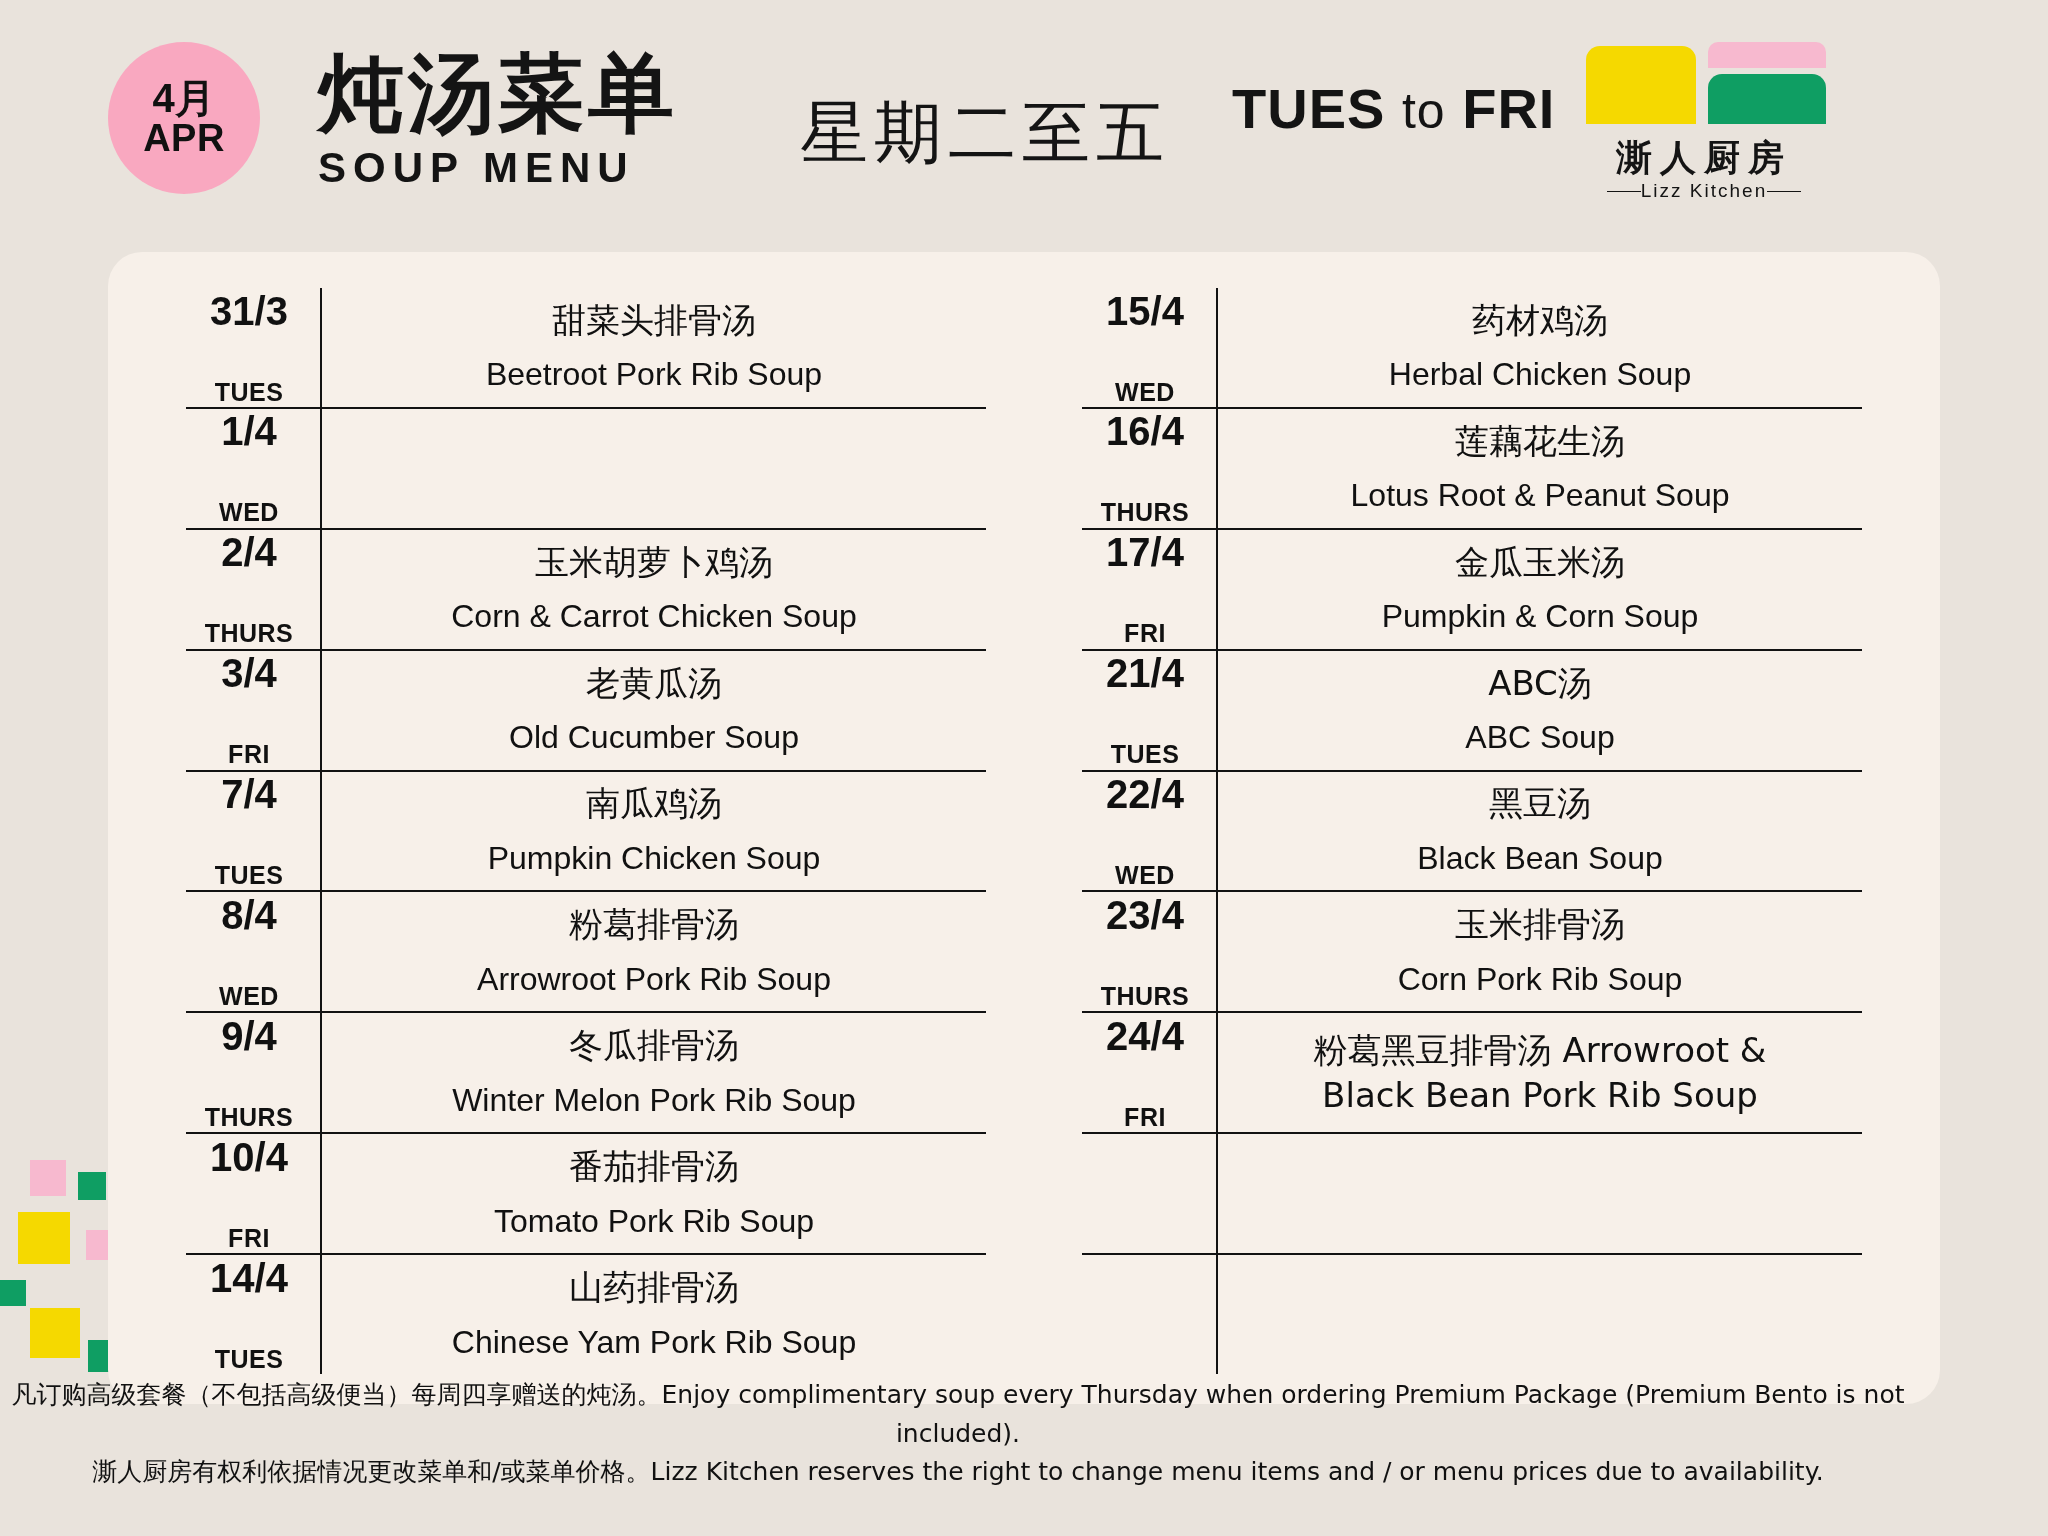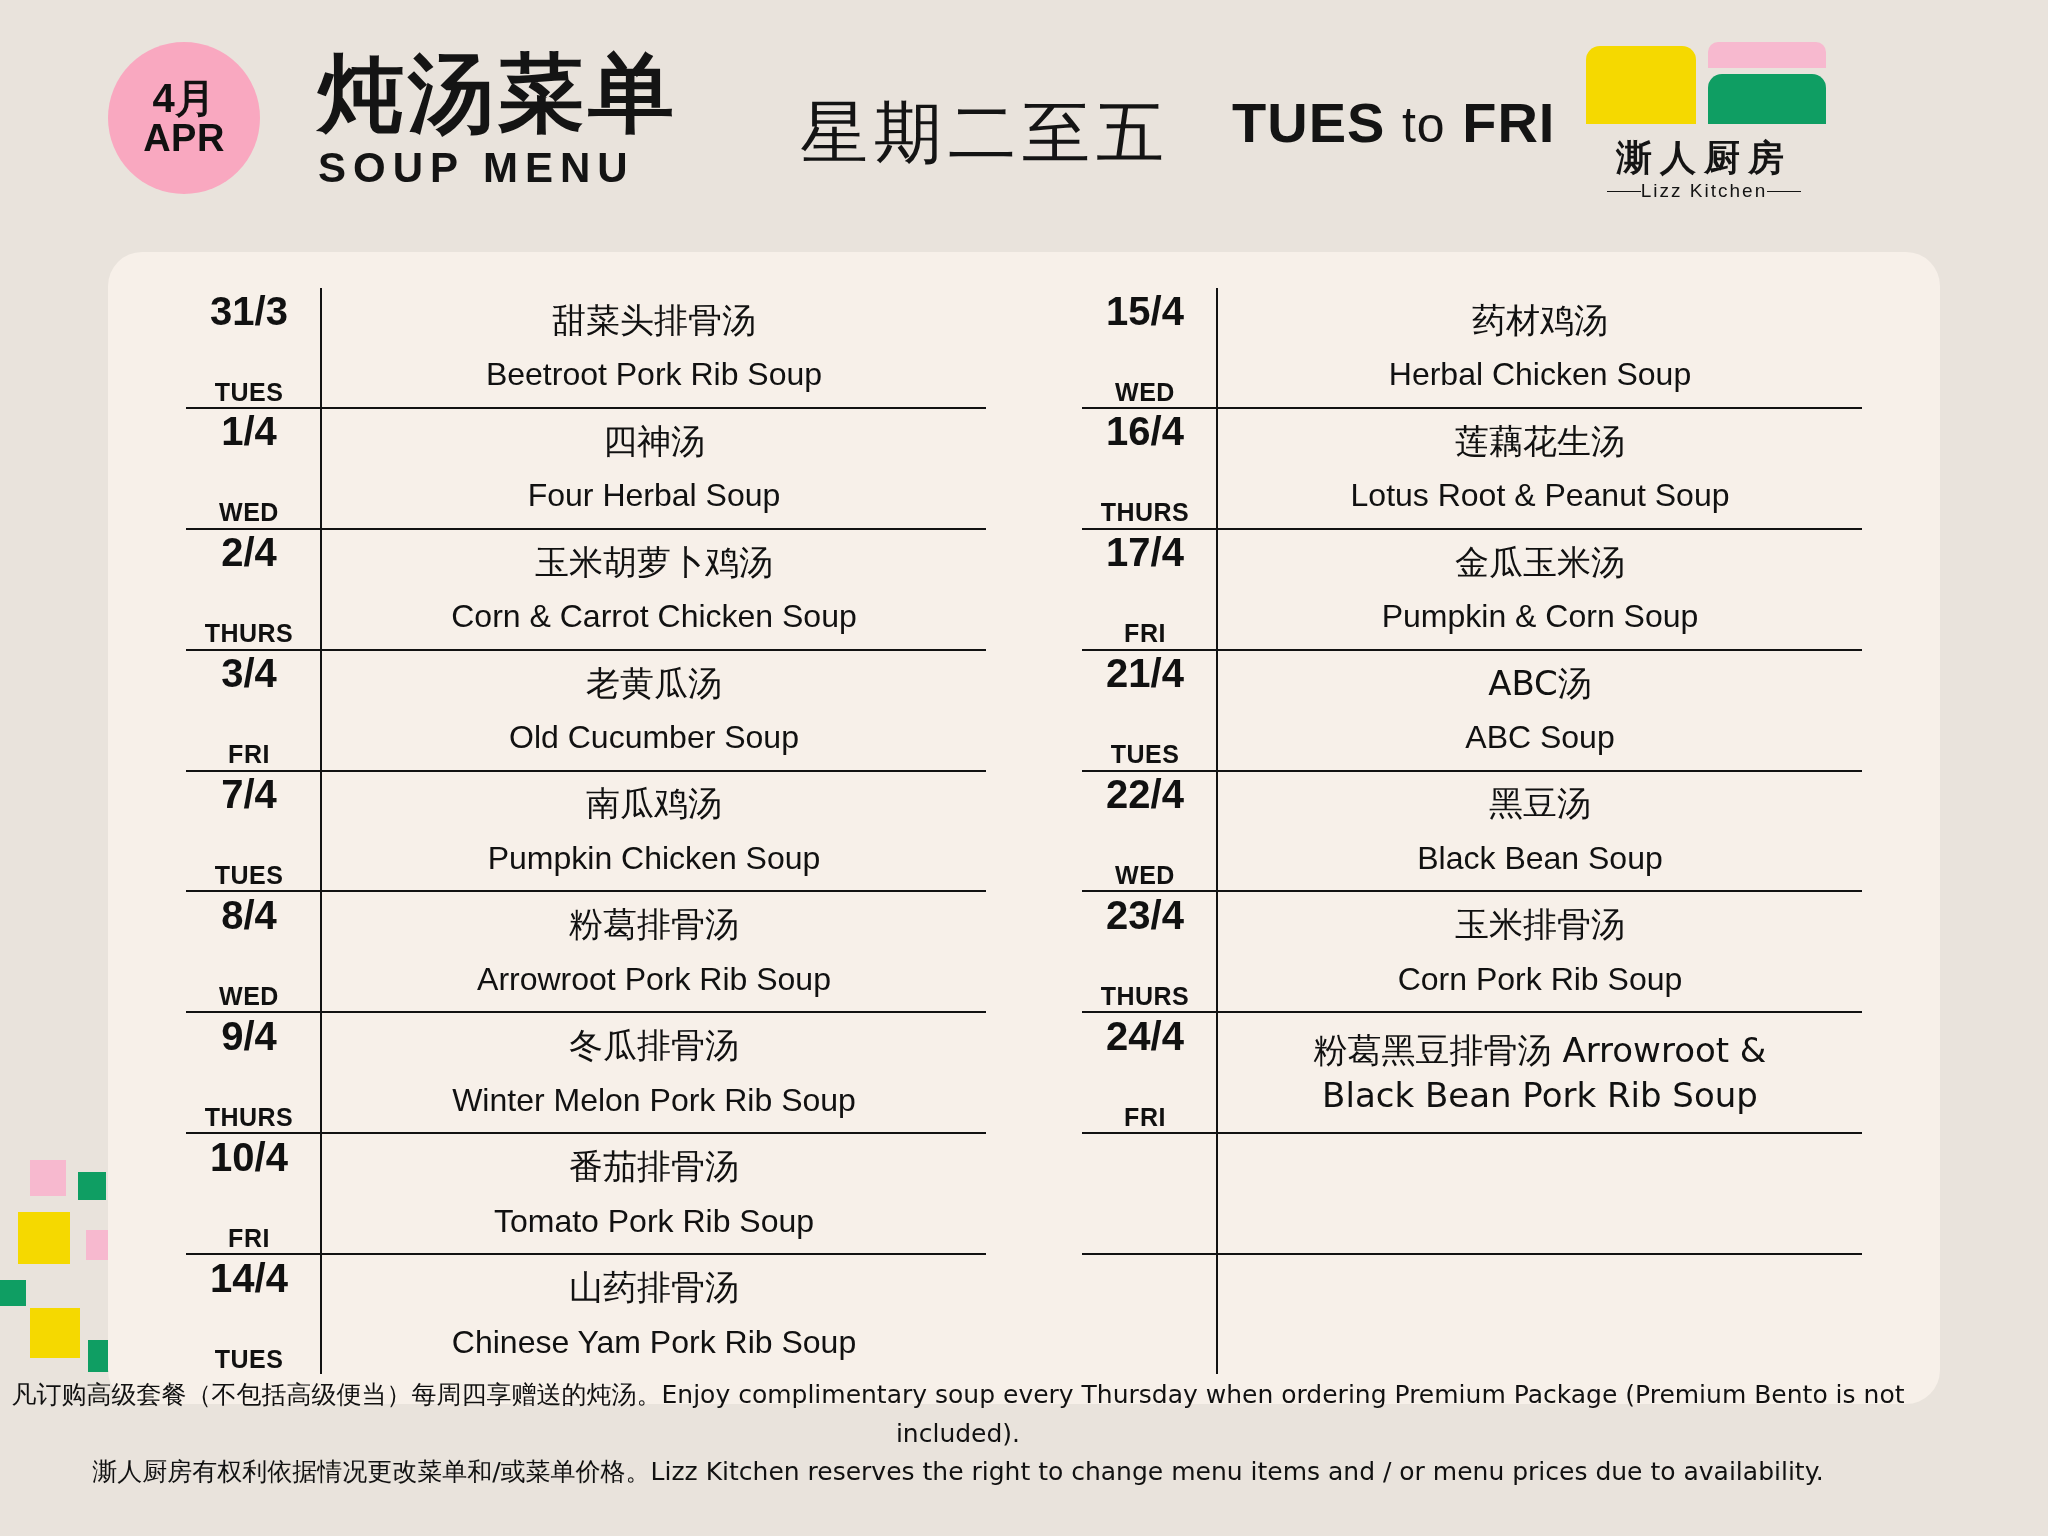--- a/index.html
+++ b/index.html
@@ -58,21 +58,21 @@
   }
   .subtitle-cn {
     position: absolute;
     left: 800px; top: 88px;
     font-size: 68px; font-weight: 400; color: #141414;
     letter-spacing: 6px;
     font-family: "DejaVu Sans", "Liberation Sans", sans-serif;
   }
   .subtitle-en {
     position: absolute;
-    left: 1232px; top: 90px;
+    left: 1232px; top: 76px;
     font-size: 56px; color: #141414; letter-spacing: 1px;
   }
   .subtitle-en .big { font-weight: 700; }
   .subtitle-en .small { font-weight: 400; font-size: 50px; }
 
   
   .logo {
     position: absolute;
     right: 88px; top: 38px;
     width: 248px; height: 168px;
@@ -244,24 +244,20 @@
             <div class="soup-cn">甜菜头排骨汤</div>
             <div class="soup-en">Beetroot Pork Rib Soup</div>
           </div>
         </div>
 
         <div class="row">
           <div class="date-cell">
             <div class="date-num">1/4</div>
             <div class="date-day">WED</div>
           </div>
-          <div class="soup-cell">
-            <div class="soup-cn">四神汤</div>
-            <div class="soup-en">Four Herbal Soup</div>
-          </div>
         </div>
 
         <div class="row">
           <div class="date-cell">
             <div class="date-num">2/4</div>
             <div class="date-day">THURS</div>
           </div>
           <div class="soup-cell">
             <div class="soup-cn">玉米胡萝卜鸡汤</div>
             <div class="soup-en">Corn &amp; Carrot Chicken Soup</div>

